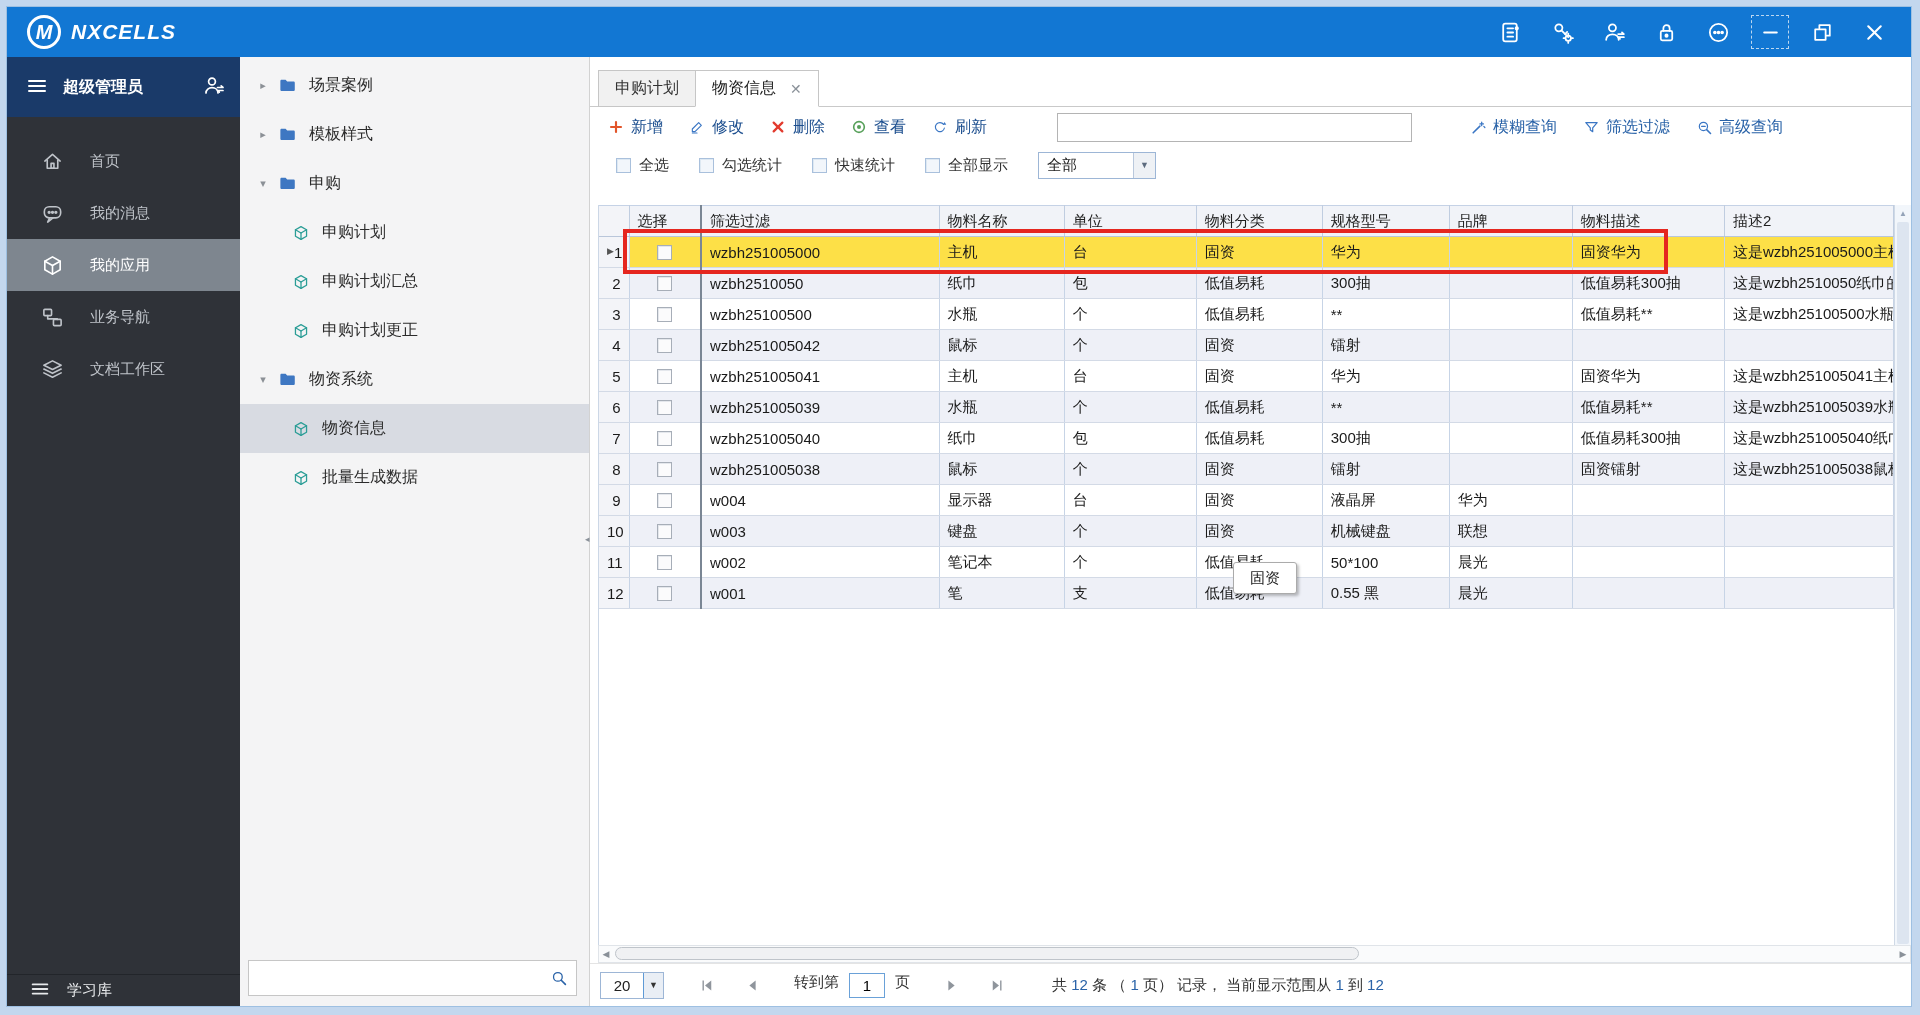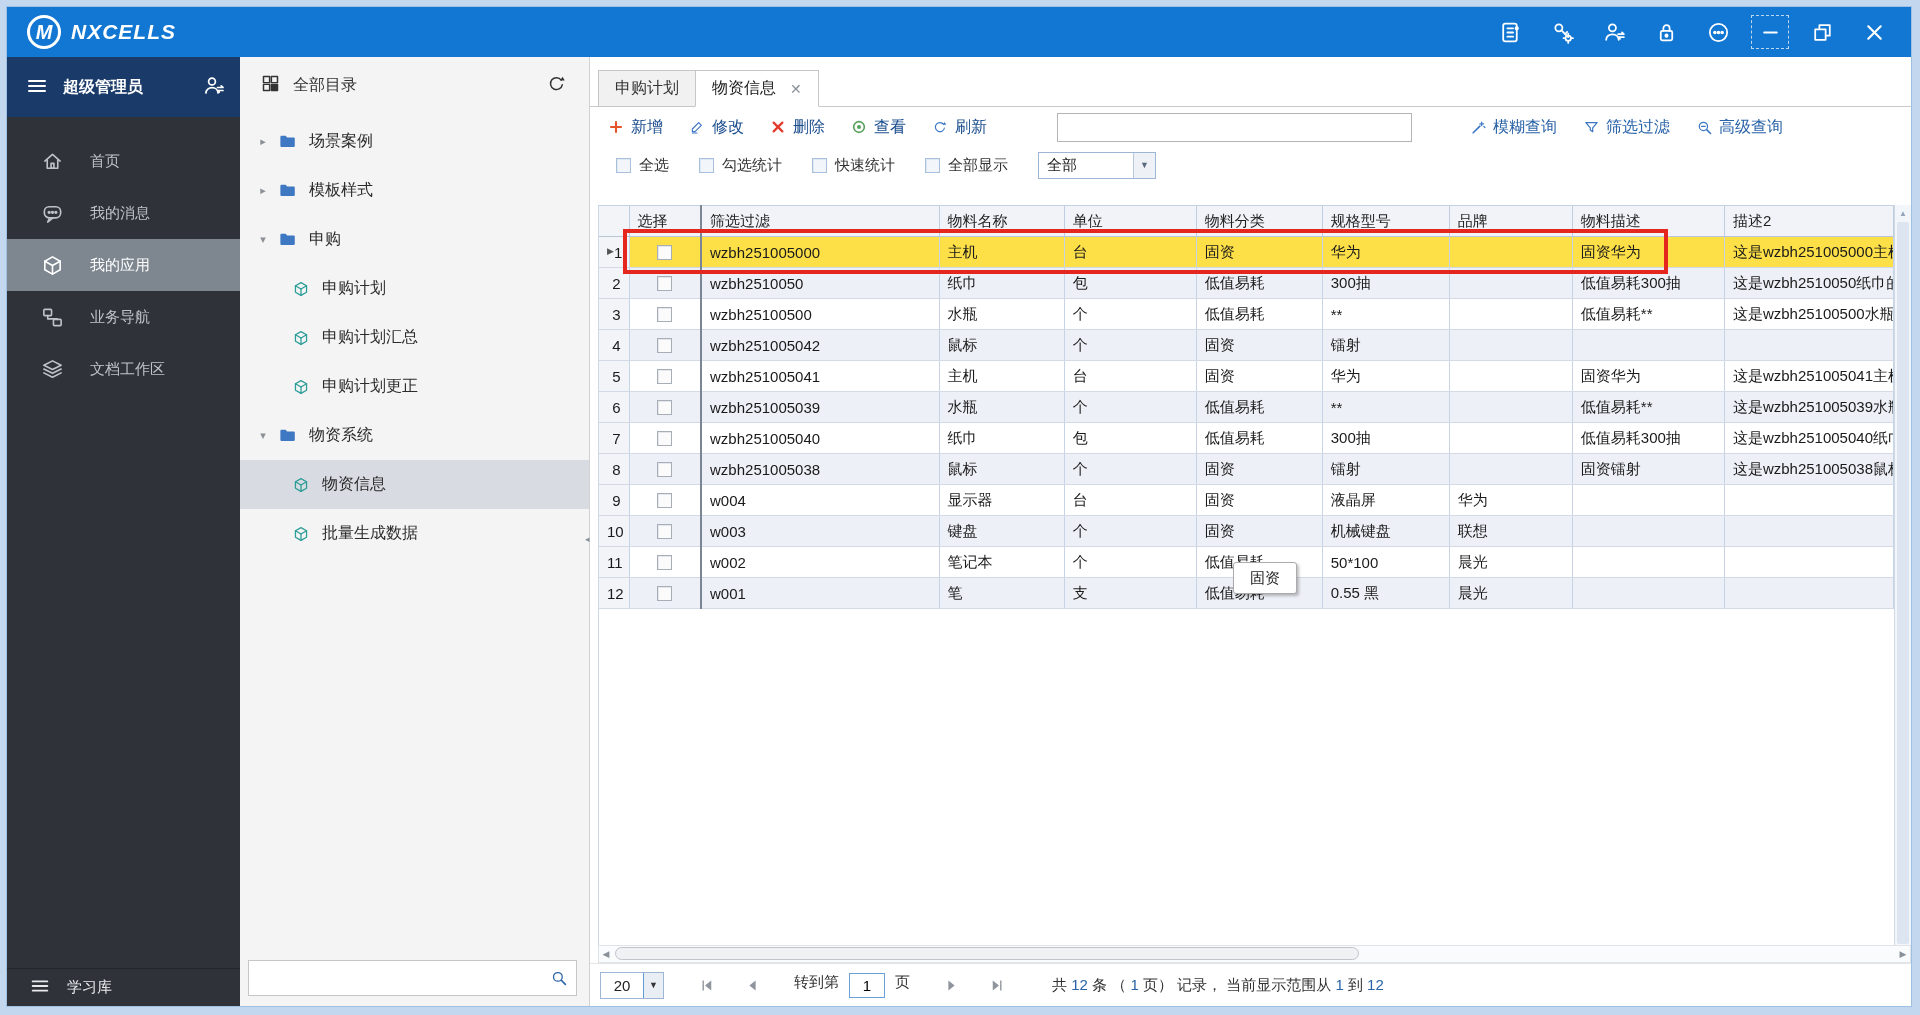--- a/index.html
+++ b/index.html
@@ -23,21 +23,21 @@
   
   .sidebar { width:233px; background:#2f3238; position:relative; flex:none; }
   .sb-head { height:60px; background:#1a3a69; display:flex; align-items:center; color:#fff; padding:0 14px 0 18px; gap:14px; }
   .sb-head .ic svg { width:24px; height:24px; }
   .sb-title { font-size:16px; font-weight:bold; flex:1; }
   .sb-items { padding-top:18px; }
   .sb-item { height:52px; display:flex; align-items:center; gap:26px; padding-left:34px; color:#bfc3c9; cursor:pointer; }
   .sb-item .ic svg { width:23px; height:23px; }
   .sb-item.active { background:#7e868f; color:#fff; }
   .sb-item span.lbl { font-size:15px; }
-  .sb-foot { position:absolute; left:0; right:0; bottom:0; height:38px; border-top:1px solid #22252a; display:flex; align-items:center; gap:16px; padding-left:22px; color:#e8eaec; }
+  .sb-foot { position:absolute; left:0; right:0; bottom:0; height:32px; border-top:1px solid #22252a; display:flex; align-items:center; gap:16px; padding-left:22px; color:#e8eaec; }
   .sb-foot .ic svg { width:22px; height:22px; }
 
   
   .tree { width:350px; background:#f4f4f5; position:relative; border-right:1px solid #d2d2d2; flex:none; }
   .tree-head { height:56px; display:flex; align-items:center; gap:12px; padding:0 22px 0 20px; color:#333; }
   .tree-head .ttl { font-size:16px; flex:1; }
   .tree-head .ic svg { width:21px; height:21px; }
   .tree-refresh { cursor:pointer; }
   .tree-body { padding-top:4px; }
   .tree-row { height:49px; display:flex; align-items:center; cursor:pointer; }
@@ -265,33 +265,20 @@
         <span class="ic" id="sb-foot-ic"><svg viewBox="0 0 24 24" fill="none" stroke="currentColor" stroke-width="1.7" stroke-linecap="round" stroke-linejoin="round">
               <line x1="4" y1="7" x2="20" y2="7" stroke-width="2"></line>
               <line x1="4" y1="12" x2="20" y2="12" stroke-width="2"></line>
               <line x1="4" y1="17" x2="20" y2="17" stroke-width="2"></line>
             </svg></span>
         <span class="lbl">学习库</span>
       </div>
     </aside>
 
     <section class="tree">
-      <div class="tree-head">
-        <span class="ic" id="tree-grid-ic"><svg viewBox="0 0 24 24" fill="none" stroke="currentColor" stroke-width="1.7" stroke-linecap="round" stroke-linejoin="round">
-              <rect x="4" y="4" width="7" height="7"></rect>
-              <rect x="13" y="4" width="7" height="7"></rect>
-              <rect x="4" y="13" width="7" height="7"></rect>
-              <rect x="13" y="13" width="7" height="7" fill="currentColor"></rect>
-            </svg></span>
-        <span class="ttl">全部目录</span>
-        <span class="ic tree-refresh" id="tree-refresh-ic"><svg viewBox="0 0 24 24" fill="none" stroke="currentColor" stroke-width="1.7" stroke-linecap="round" stroke-linejoin="round">
-              <path d="M18.6 13.5a6.8 6.8 0 1 1-1.2-5.4"></path>
-              <polygon points="16.2,8.6 21.4,8.6 18.9,4.4" fill="currentColor" stroke="none"></polygon>
-            </svg></span>
-      </div>
       <div class="tree-body" id="tree-body">
           <div class="tree-row">
             <span class="arrow">▸</span>
             <span class="ic" style="display: flex;">
               <svg viewBox="0 0 24 24" fill="none" stroke="currentColor" stroke-width="1.7" stroke-linecap="round" stroke-linejoin="round" style="width: 19px; height: 19px;">
                 <path d="M3 6.2c0-.9.7-1.6 1.6-1.6h5l2 2.4h8c.9 0 1.6.7 1.6 1.6v8.8c0 .9-.7 1.6-1.6 1.6H4.6c-.9 0-1.6-.7-1.6-1.6Z" fill="#3e77c2" stroke="none"></path>
               </svg>
             </span>
             <span class="lbl">场景案例</span>
           </div>

